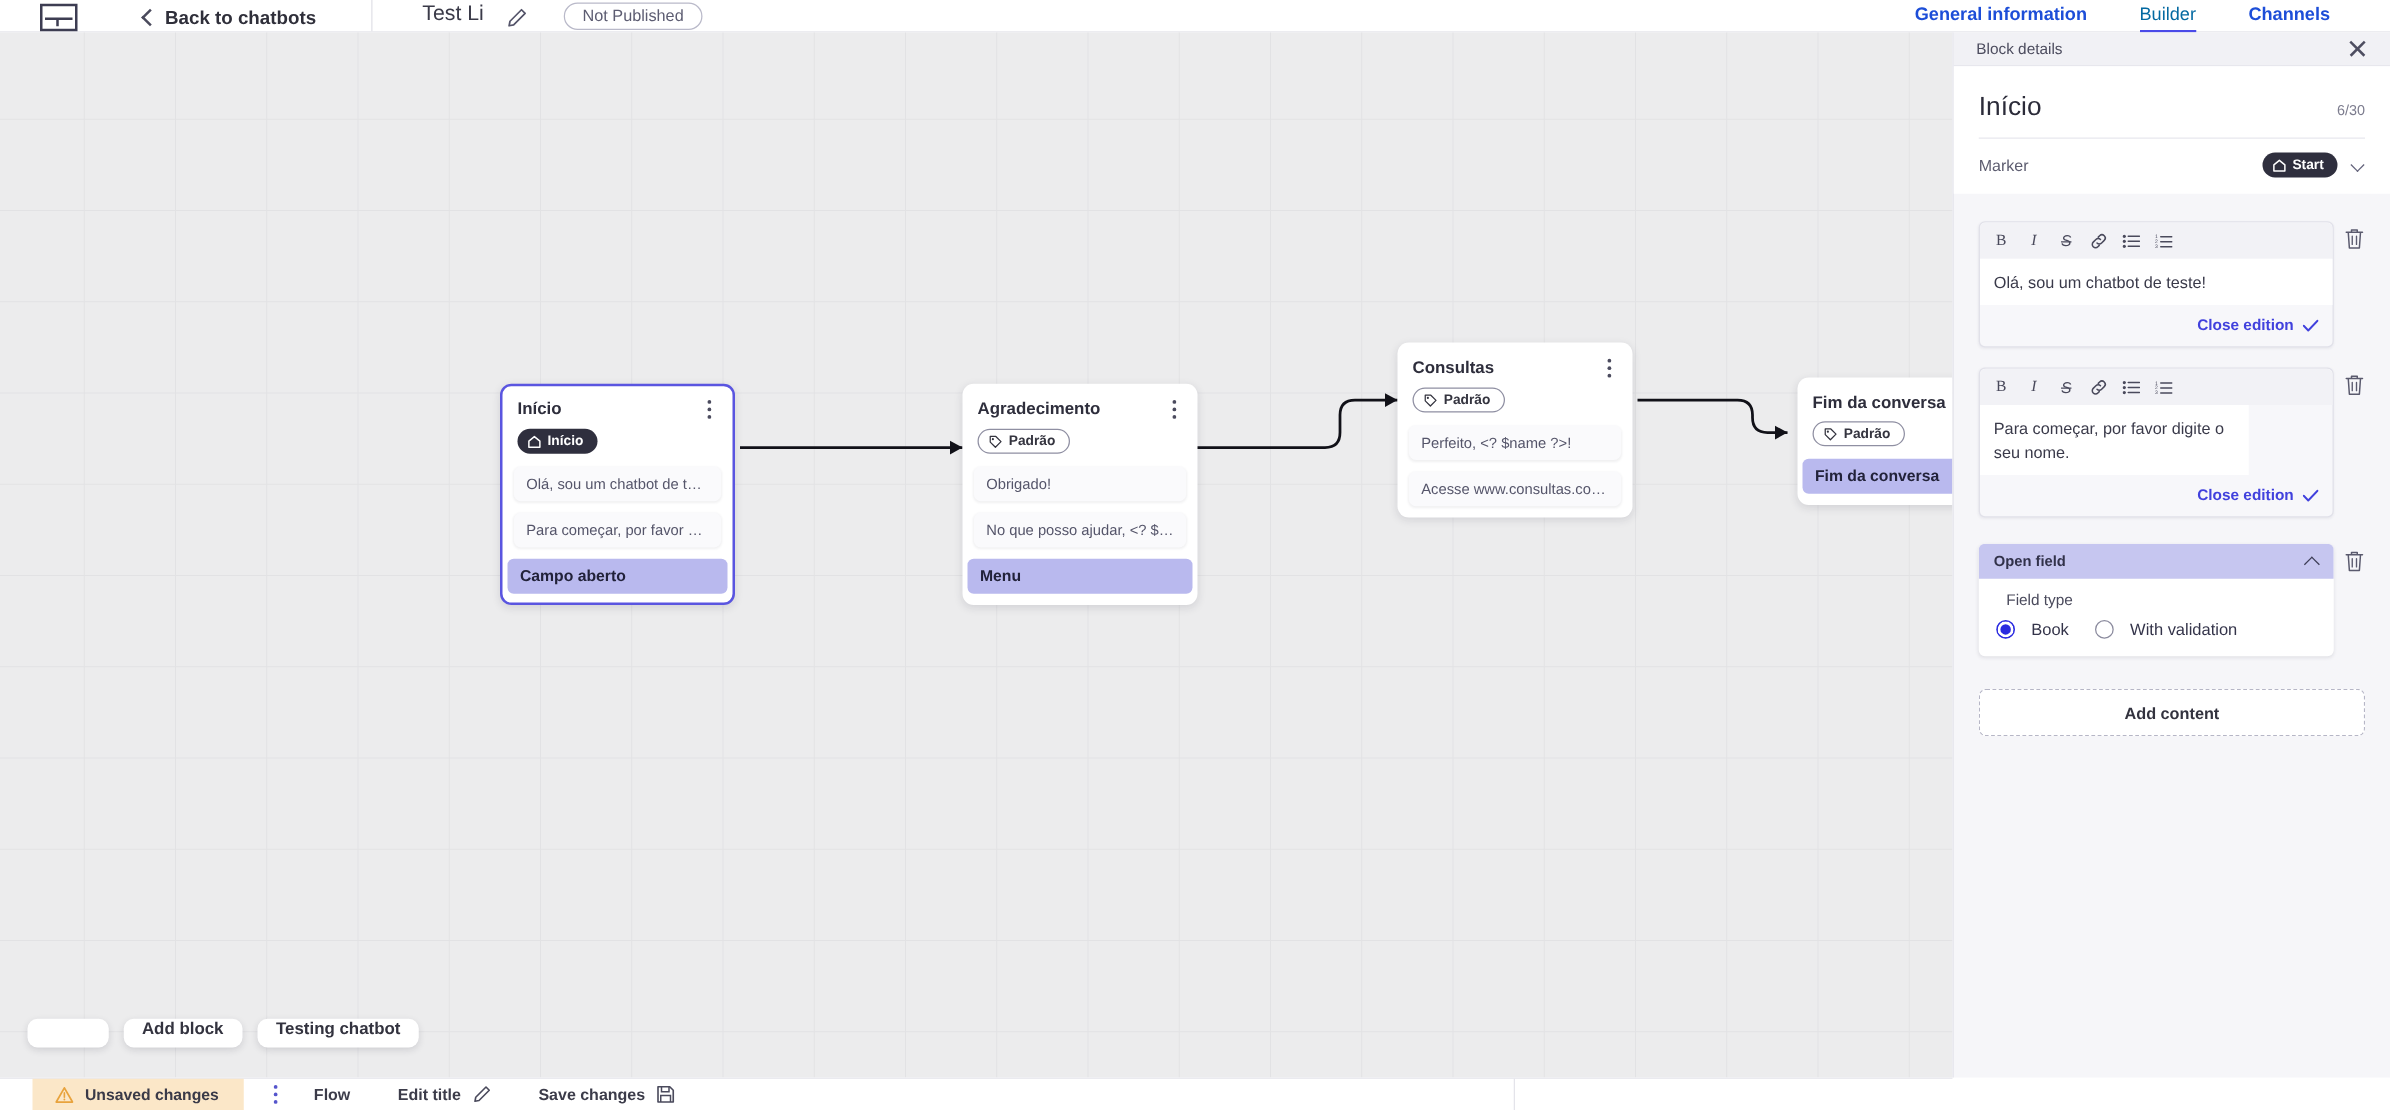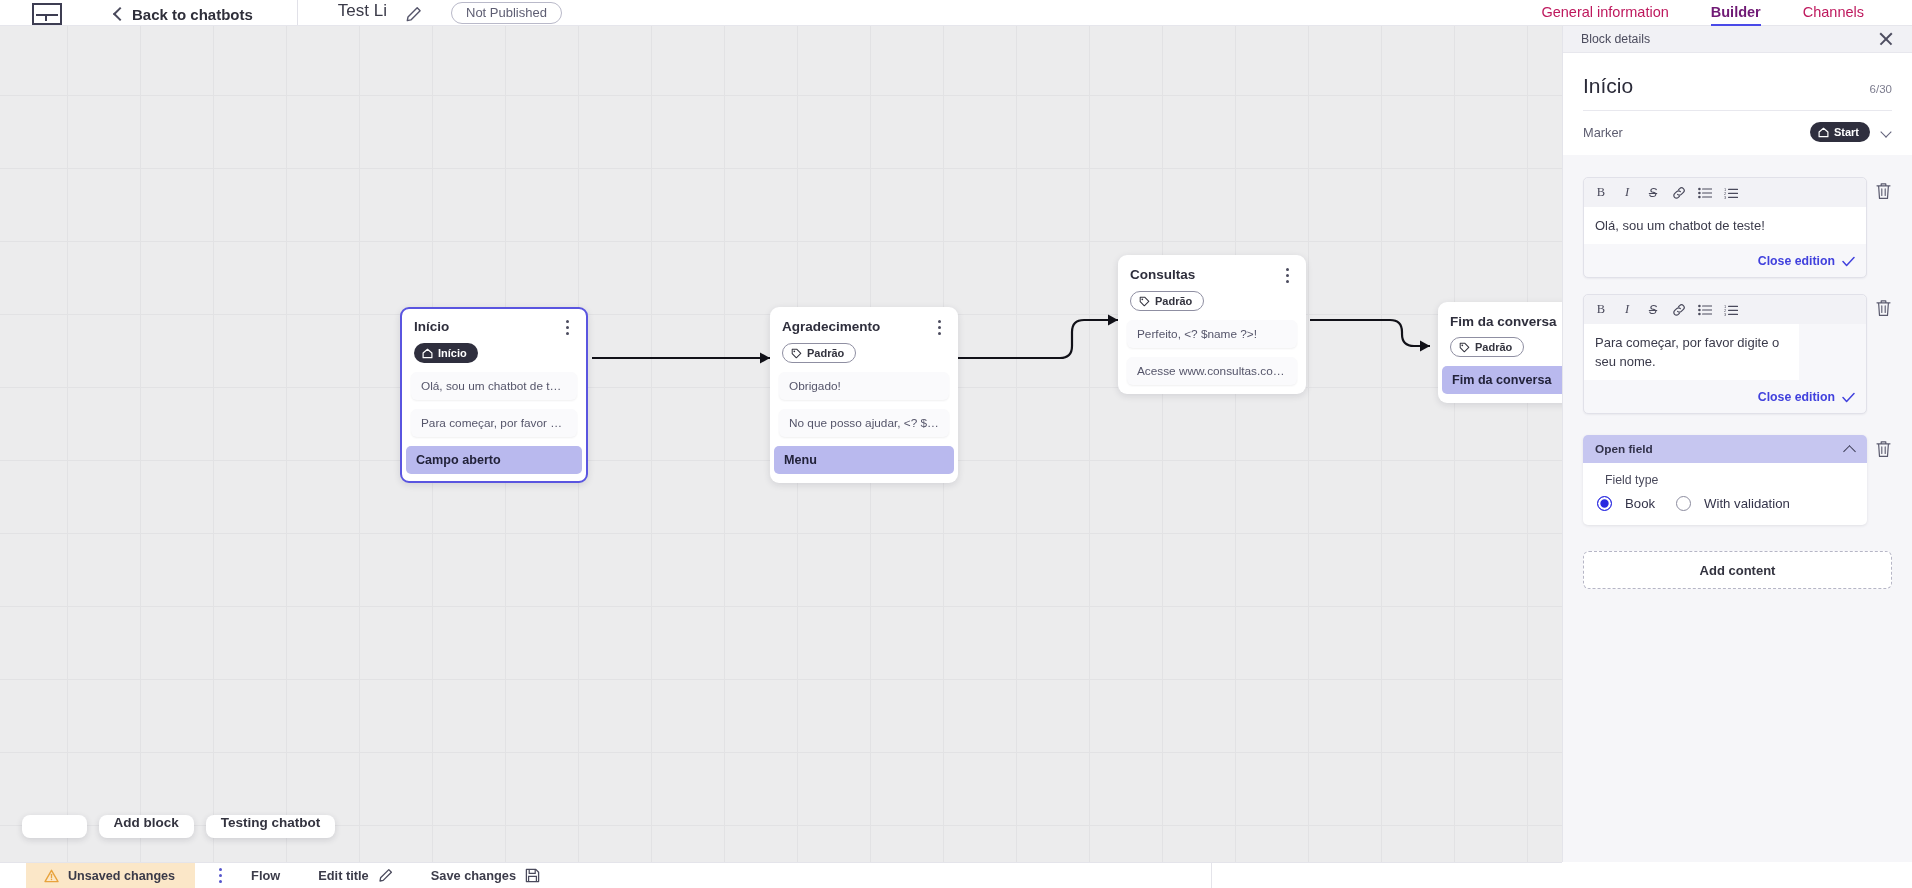--- a/index.html
+++ b/index.html
@@ -62,24 +62,24 @@
     border-radius: 999px; font-size: 13px; color: #5d5d72; margin-bottom: 1px;
     background: #fff; white-space: nowrap;
   }
 
   
   .top-tabs {
     position: absolute; right: 0; top: 0; height: 26px;
     display: flex; align-items: flex-end; gap: 42px; padding-right: 48px;
   }
   .top-tab {
-    font-size: 14.5px; color: #be185d; padding-bottom: 3px; line-height: 17px;
-    border-bottom: 2px solid transparent; cursor: pointer; white-space: nowrap;
-  }
-  .top-tab.active { color: #701a75; border-bottom-color: #4a4ae8; font-weight: 700; }
+    font-size: 14.5px; color: #1d4ed8; padding-bottom: 3px; line-height: 17px;
+    border-bottom: 2px solid transparent; cursor: pointer; white-space: nowrap; font-weight: bold;
+  }
+  .top-tab.active { color: #0369a1; border-bottom-color: #4a4ae8; font-weight: 400; }
 
   
   .canvas {
     position: absolute; left: 0; top: 26px; width: 1562px; height: 836px;
     background-color: #ececed;
     background-image:
       linear-gradient(to right, #e2e2e4 1px, transparent 1px),
       linear-gradient(to bottom, #e2e2e4 1px, transparent 1px);
     background-size: 73px 73px;
     background-position: -6px -4px;
@@ -366,21 +366,21 @@
             <circle cx="3.6" cy="3.6" r="0.95" fill="#34343f"></circle>
           </svg>
           <span>Padrão</span>
         </span>
       </div>
       <div class="msg">Obrigado!</div>
       <div class="msg">No que posso ajudar, &lt;? $name ...</div>
       <div class="msg highlight">Menu</div>
     </div>
 
-    <div class="block" style="left:1118px; top:229px;">
+    <div class="block" style="left:1118px; top:248px;">
       <div class="blk-head">
         <span class="blk-title">Consultas</span>
         <span class="kebab">
             <i></i>
             <i></i>
             <i></i>
           </span>
       </div>
       <div class="tag-row">
         <span class="tag-outline">

